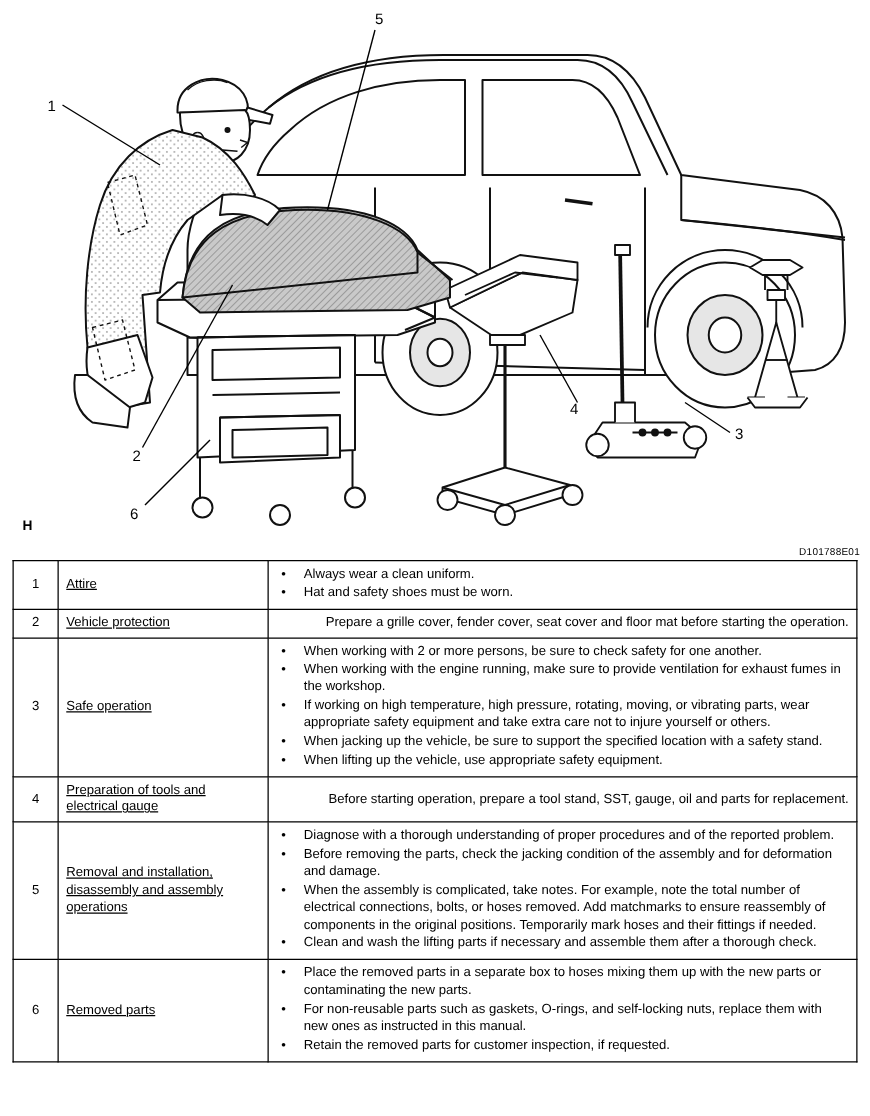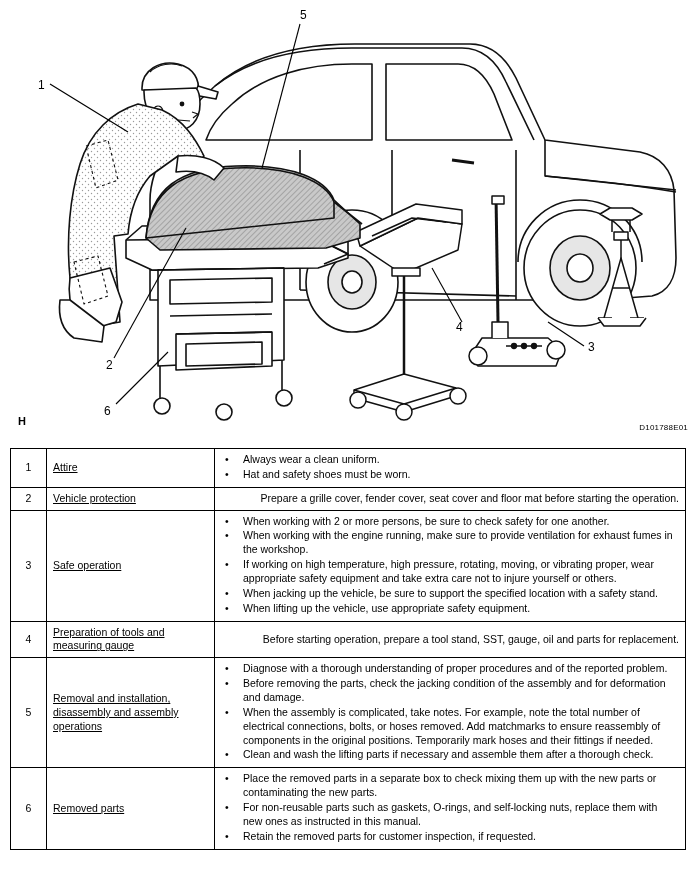--- a/index.html
+++ b/index.html
@@ -34,21 +34,21 @@
   .corner-letter {
     position: absolute;
     left: 18px;
     top: 415px;
     font-size: 11px;
     font-weight: bold;
   }
   .fig-id {
     position: absolute;
     right: 8px;
-    top: 423px;
+    top: 437px;
     font-size: 8px;
     letter-spacing: 0.2px;
     color: #000;
   }
 
   
   #table-wrap {
     position: absolute;
     top: 448px;
     left: 10px;
@@ -306,29 +306,29 @@
               <p class="plain">Prepare a grille cover, fender cover, seat cover and floor mat before starting the operation.</p>
             </td>
           </tr>
           <tr>
             <td class="col-num">3</td>
             <td class="col-item">Safe operation</td>
             <td class="col-desc">
               <ul class="bullets">
                 <li>When working with 2 or more persons, be sure to check safety for one another.</li>
                 <li>When working with the engine running, make sure to provide ventilation for exhaust fumes in the workshop.</li>
-                <li>If working on high temperature, high pressure, rotating, moving, or vibrating proper, wear appropriate safety equipment and take extra care not to injure yourself or others.</li>
+                <li>If working on high temperature, high pressure, rotating, moving, or vibrating parts, wear appropriate safety equipment and take extra care not to injure yourself or others.</li>
                 <li>When jacking up the vehicle, be sure to support the specified location with a safety stand.</li>
                 <li>When lifting up the vehicle, use appropriate safety equipment.</li>
               </ul>
             </td>
           </tr>
           <tr>
             <td class="col-num">4</td>
-            <td class="col-item">Preparation of tools and measuring gauge</td>
+            <td class="col-item">Preparation of tools and electrical gauge</td>
             <td class="col-desc">
               <p class="plain">Before starting operation, prepare a tool stand, SST, gauge, oil and parts for replacement.</p>
             </td>
           </tr>
           <tr>
             <td class="col-num">5</td>
             <td class="col-item">Removal and installation, disassembly and assembly operations</td>
             <td class="col-desc">
               <ul class="bullets">
                 <li>Diagnose with a thorough understanding of proper procedures and of the reported problem.</li>
@@ -336,21 +336,21 @@
                 <li>When the assembly is complicated, take notes. For example, note the total number of electrical connections, bolts, or hoses removed. Add matchmarks to ensure reassembly of components in the original positions. Temporarily mark hoses and their fittings if needed.</li>
                 <li>Clean and wash the lifting parts if necessary and assemble them after a thorough check.</li>
               </ul>
             </td>
           </tr>
           <tr>
             <td class="col-num">6</td>
             <td class="col-item">Removed parts</td>
             <td class="col-desc">
               <ul class="bullets">
-                <li>Place the removed parts in a separate box to check mixing them up with the new parts or contaminating the new parts.</li>
+                <li>Place the removed parts in a separate box to hoses mixing them up with the new parts or contaminating the new parts.</li>
                 <li>For non-reusable parts such as gaskets, O-rings, and self-locking nuts, replace them with new ones as instructed in this manual.</li>
                 <li>Retain the removed parts for customer inspection, if requested.</li>
               </ul>
             </td>
           </tr>
         </tbody>
     </table>
   </div>
 
 </div>

